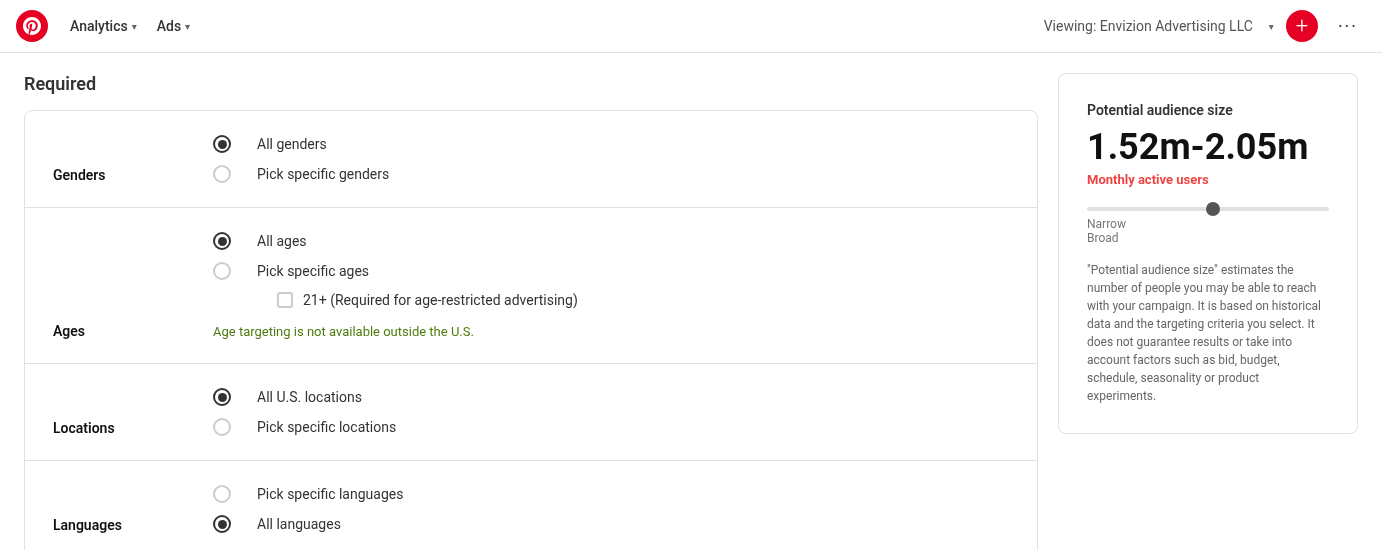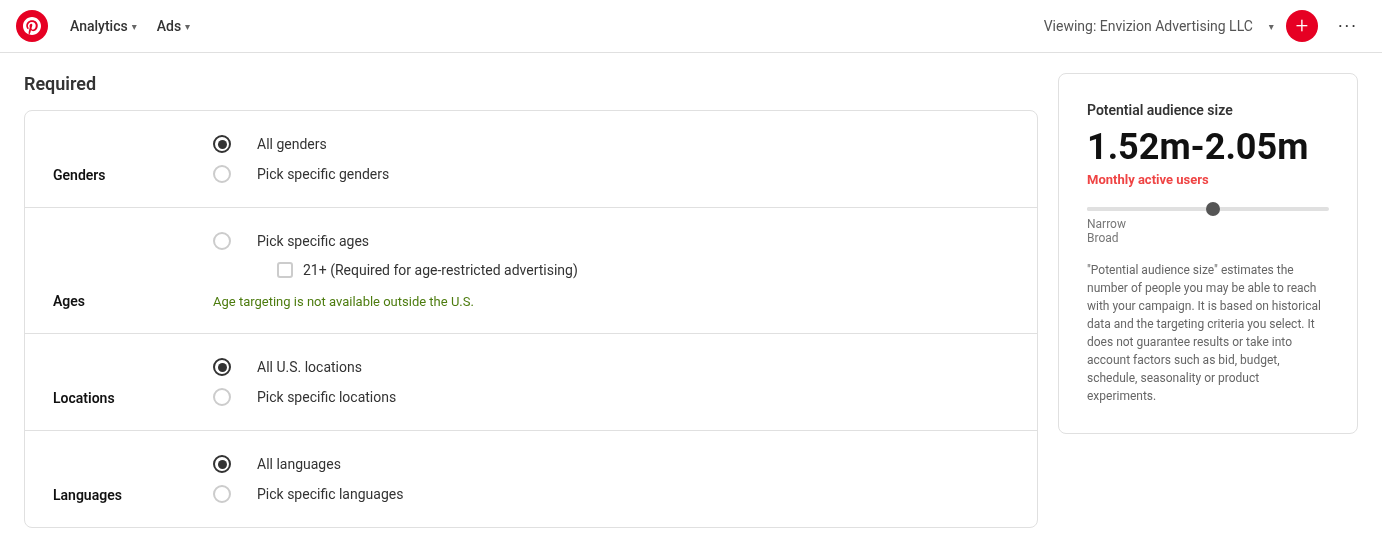--- a/index.html
+++ b/index.html
@@ -294,20 +294,24 @@
             <div class="radio-input"></div>
             <span class="radio-label">Pick specific genders</span>
           </label>
         </div>
       </div>
 
       <div class="targeting-row">
         <div class="row-label">Ages</div>
         <div class="row-options">
           <label class="radio-option">
+            <div class="radio-input selected"></div>
+            <span class="radio-label">All ages</span>
+          </label>
+          <label class="radio-option">
             <div class="radio-input"></div>
             <span class="radio-label">Pick specific ages</span>
           </label>
           <div class="checkbox-option">
             <div class="checkbox-box"></div>
             <span class="checkbox-label">21+ (Required for age-restricted advertising)</span>
           </div>
           <div class="age-note">Age targeting is not available outside the U.S.</div>
         </div>
       </div>
@@ -323,26 +327,26 @@
             <div class="radio-input"></div>
             <span class="radio-label">Pick specific locations</span>
           </label>
         </div>
       </div>
 
       <div class="targeting-row">
         <div class="row-label">Languages</div>
         <div class="row-options">
           <label class="radio-option">
+            <div class="radio-input"></div>
+            <span class="radio-label">Pick specific languages</span>
+          </label>
+          <label class="radio-option">
             <div class="radio-input selected"></div>
             <span class="radio-label">All languages</span>
-          </label>
-          <label class="radio-option">
-            <div class="radio-input"></div>
-            <span class="radio-label">Pick specific languages</span>
           </label>
         </div>
       </div>
 
     </div>
   </div>
 
   <div class="right-panel">
     <div class="audience-card">
       <div class="audience-title">Potential audience size</div>

